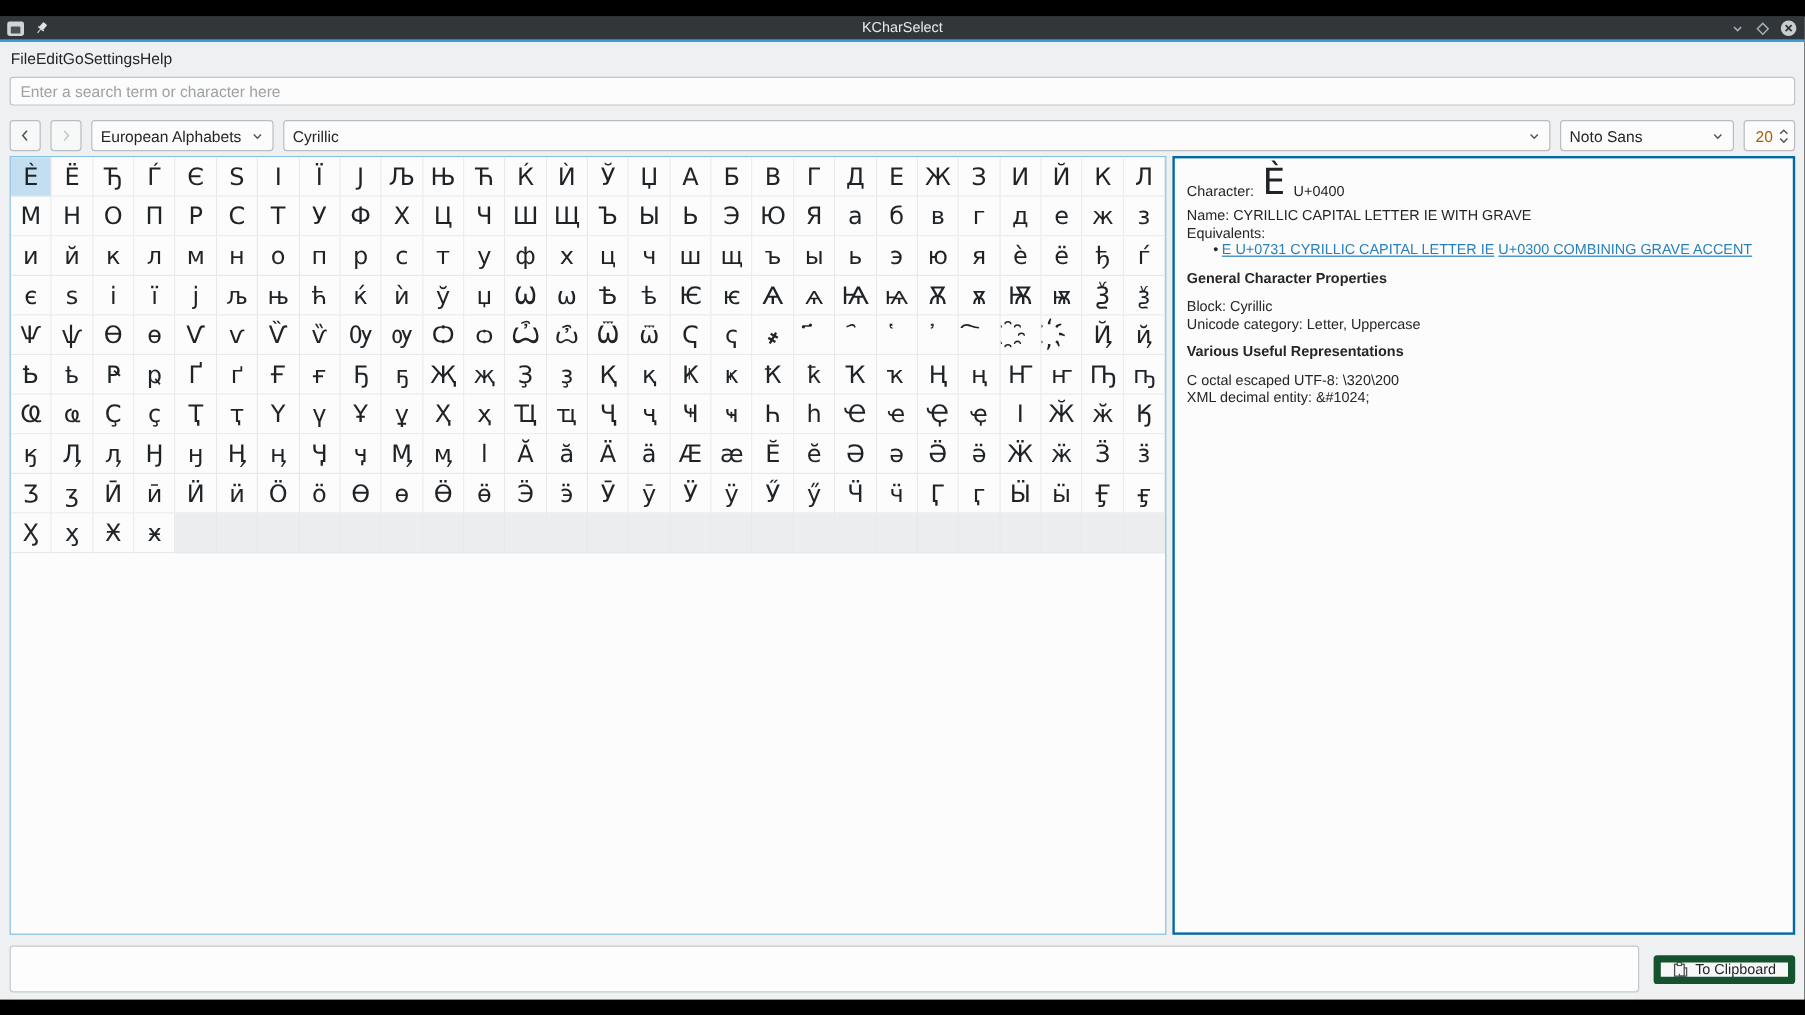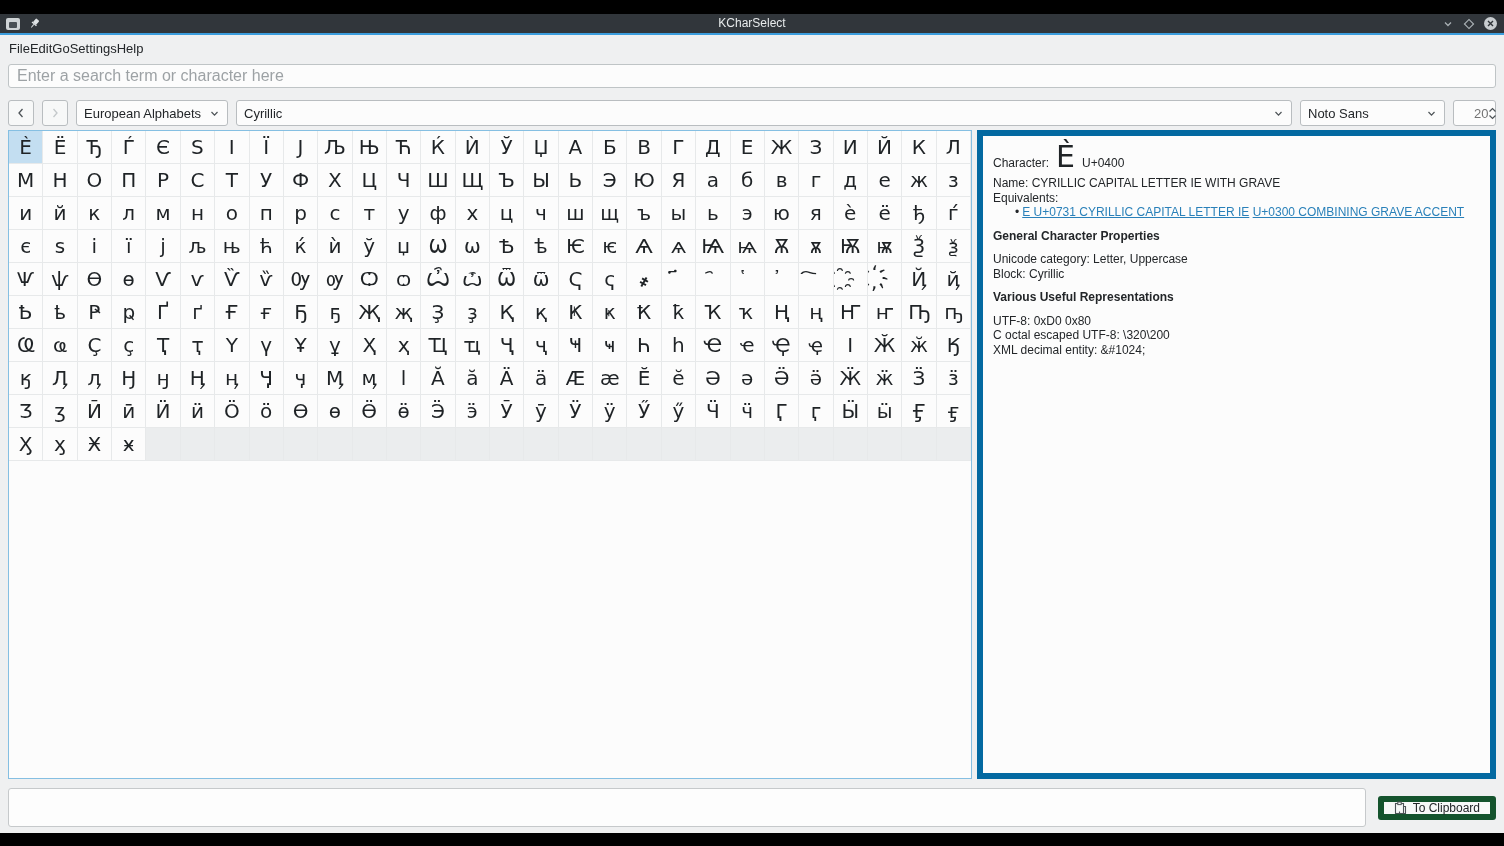--- a/index.html
+++ b/index.html
@@ -19,49 +19,49 @@
 
   .accent-line{height:2px;background:#3b9ddd;}
 
   
   .menubar{height:26px;display:flex;align-items:center;padding:0 9px;font-size:13px;color:#232629;}
   .menu-item{cursor:default;}
 
   
   .search-row{padding:3px 8px 5px;}
   .search-input{width:100%;box-sizing:border-box;height:24px;background:#fcfcfc;border:1px solid #bfc4c6;
-                border-radius:3px;font-size:16px;padding:0 8px;color:#232629;outline:none;
+                border-radius:3px;font-size:13px;padding:0 8px;color:#232629;outline:none;
                 font-family:"Liberation Sans","DejaVu Sans",sans-serif;}
   .search-input::placeholder{color:#9da2a5;opacity:1;}
 
   
   .toolbar{display:flex;align-items:center;gap:8px;padding:7px 8px 4px;}
   .nav-btn{width:26px;height:26px;background:#f7f8f8;border:1px solid #b9bdc0;border-radius:3px;
            display:flex;align-items:center;justify-content:center;padding:0;}
   .combo{height:26px;box-sizing:border-box;background:#fcfcfc;border:1px solid #b9bdc0;border-radius:3px;
          display:flex;align-items:center;padding:0 7px;font-size:13px;color:#232629;}
   .combo .chev{margin-left:auto;display:inline-flex;padding-left:6px;}
   .combo-category{width:152px;}
   .combo-block{flex:1;}
   .combo-font{width:145px;}
   .spinbox{width:43px;height:26px;box-sizing:border-box;background:#fcfcfc;border:1px solid #b9bdc0;border-radius:3px;
-           display:flex;align-items:center;padding:0 4px 0 20px;font-size:13px;color:#737373;}
+           display:flex;align-items:center;padding:0 4px 0 9px;font-size:13px;color:#a16207;}
   .spin-arrows{margin-left:auto;display:flex;flex-direction:column;gap:1px;align-items:center;}
 
   
   .main{display:flex;gap:5px;margin:0 8px;height:649px;}
   .grid-panel{width:964px;box-sizing:border-box;background:#fcfcfc;border:1px solid #85bfe2;overflow:hidden;}
   .char-grid{display:grid;grid-template-columns:repeat(28,1fr);grid-auto-rows:33px;}
   .cell{display:flex;align-items:center;justify-content:center;background:#fcfcfc;
         border-right:1px solid #e7e9ea;border-bottom:1px solid #e7e9ea;
         font-family:"DejaVu Sans",sans-serif;font-size:20px;color:#1f2326;overflow:hidden;}
   .cell.empty{background:#ebedee;}
   .cell.selected{background:#c3def1;}
 
-  .details-panel{flex:1;box-sizing:border-box;background:#fcfcfc;border:6px solid #0369a1;
+  .details-panel{flex:1;box-sizing:border-box;background:#fcfcfc;border:2px solid #0369a1;
                  padding:2px 10px;font-size:12px;color:#232629;overflow:hidden;}
   .char-line{display:flex;align-items:flex-end;gap:7px;margin:6px 0 6px;}
   .char-line .lbl{line-height:14px;}
   .big-char{font-size:30px;line-height:26px;font-family:"DejaVu Sans",sans-serif;color:#1f2326;}
   .dline{line-height:14.5px;margin:0;}
   .dheading{font-weight:700;line-height:14.5px;margin:9px 0;}
   .equiv-line{line-height:14.5px;margin:0 0 0 22px;}
   .bullet{margin-right:3px;}
   a.eq-link{color:#2980b9;text-decoration:underline;cursor:pointer;}
 
@@ -470,25 +470,24 @@
         </div>
         <p class="dline">Name: CYRILLIC CAPITAL LETTER IE WITH GRAVE</p>
 
 
         <p class="dline">Equivalents:</p>
         <p class="equiv-line">
           <span class="bullet">•</span><a class="eq-link">E U+0731 CYRILLIC CAPITAL LETTER IE</a>&nbsp;<a class="eq-link">U+0300 COMBINING GRAVE ACCENT</a>
         </p>
 
         <p class="dheading">General Character Properties</p>
+        <p class="dline">Block: Cyrillic</p>
         <p class="dline">Unicode category: Letter, Uppercase</p>
-        <p class="dline">Block: Cyrillic</p>
 
         <p class="dheading">Various Useful Representations</p>
-        <p class="dline">UTF-8: 0xD0 0x80</p>
         <p class="dline">C octal escaped UTF-8: \320\200</p>
         <p class="dline">XML decimal entity: &amp;#1024;</p>
       </div>
     </div>
 
     <div class="bottom-bar">
       <input class="result-input" type="text" value="" style="">
       <button class="clip-btn">
         <svg width="13" height="14" viewBox="0 0 13 14">
           <rect x="1.5" y="2.5" width="8" height="10" fill="none" stroke="#4d5357" stroke-width="1.1"></rect>

